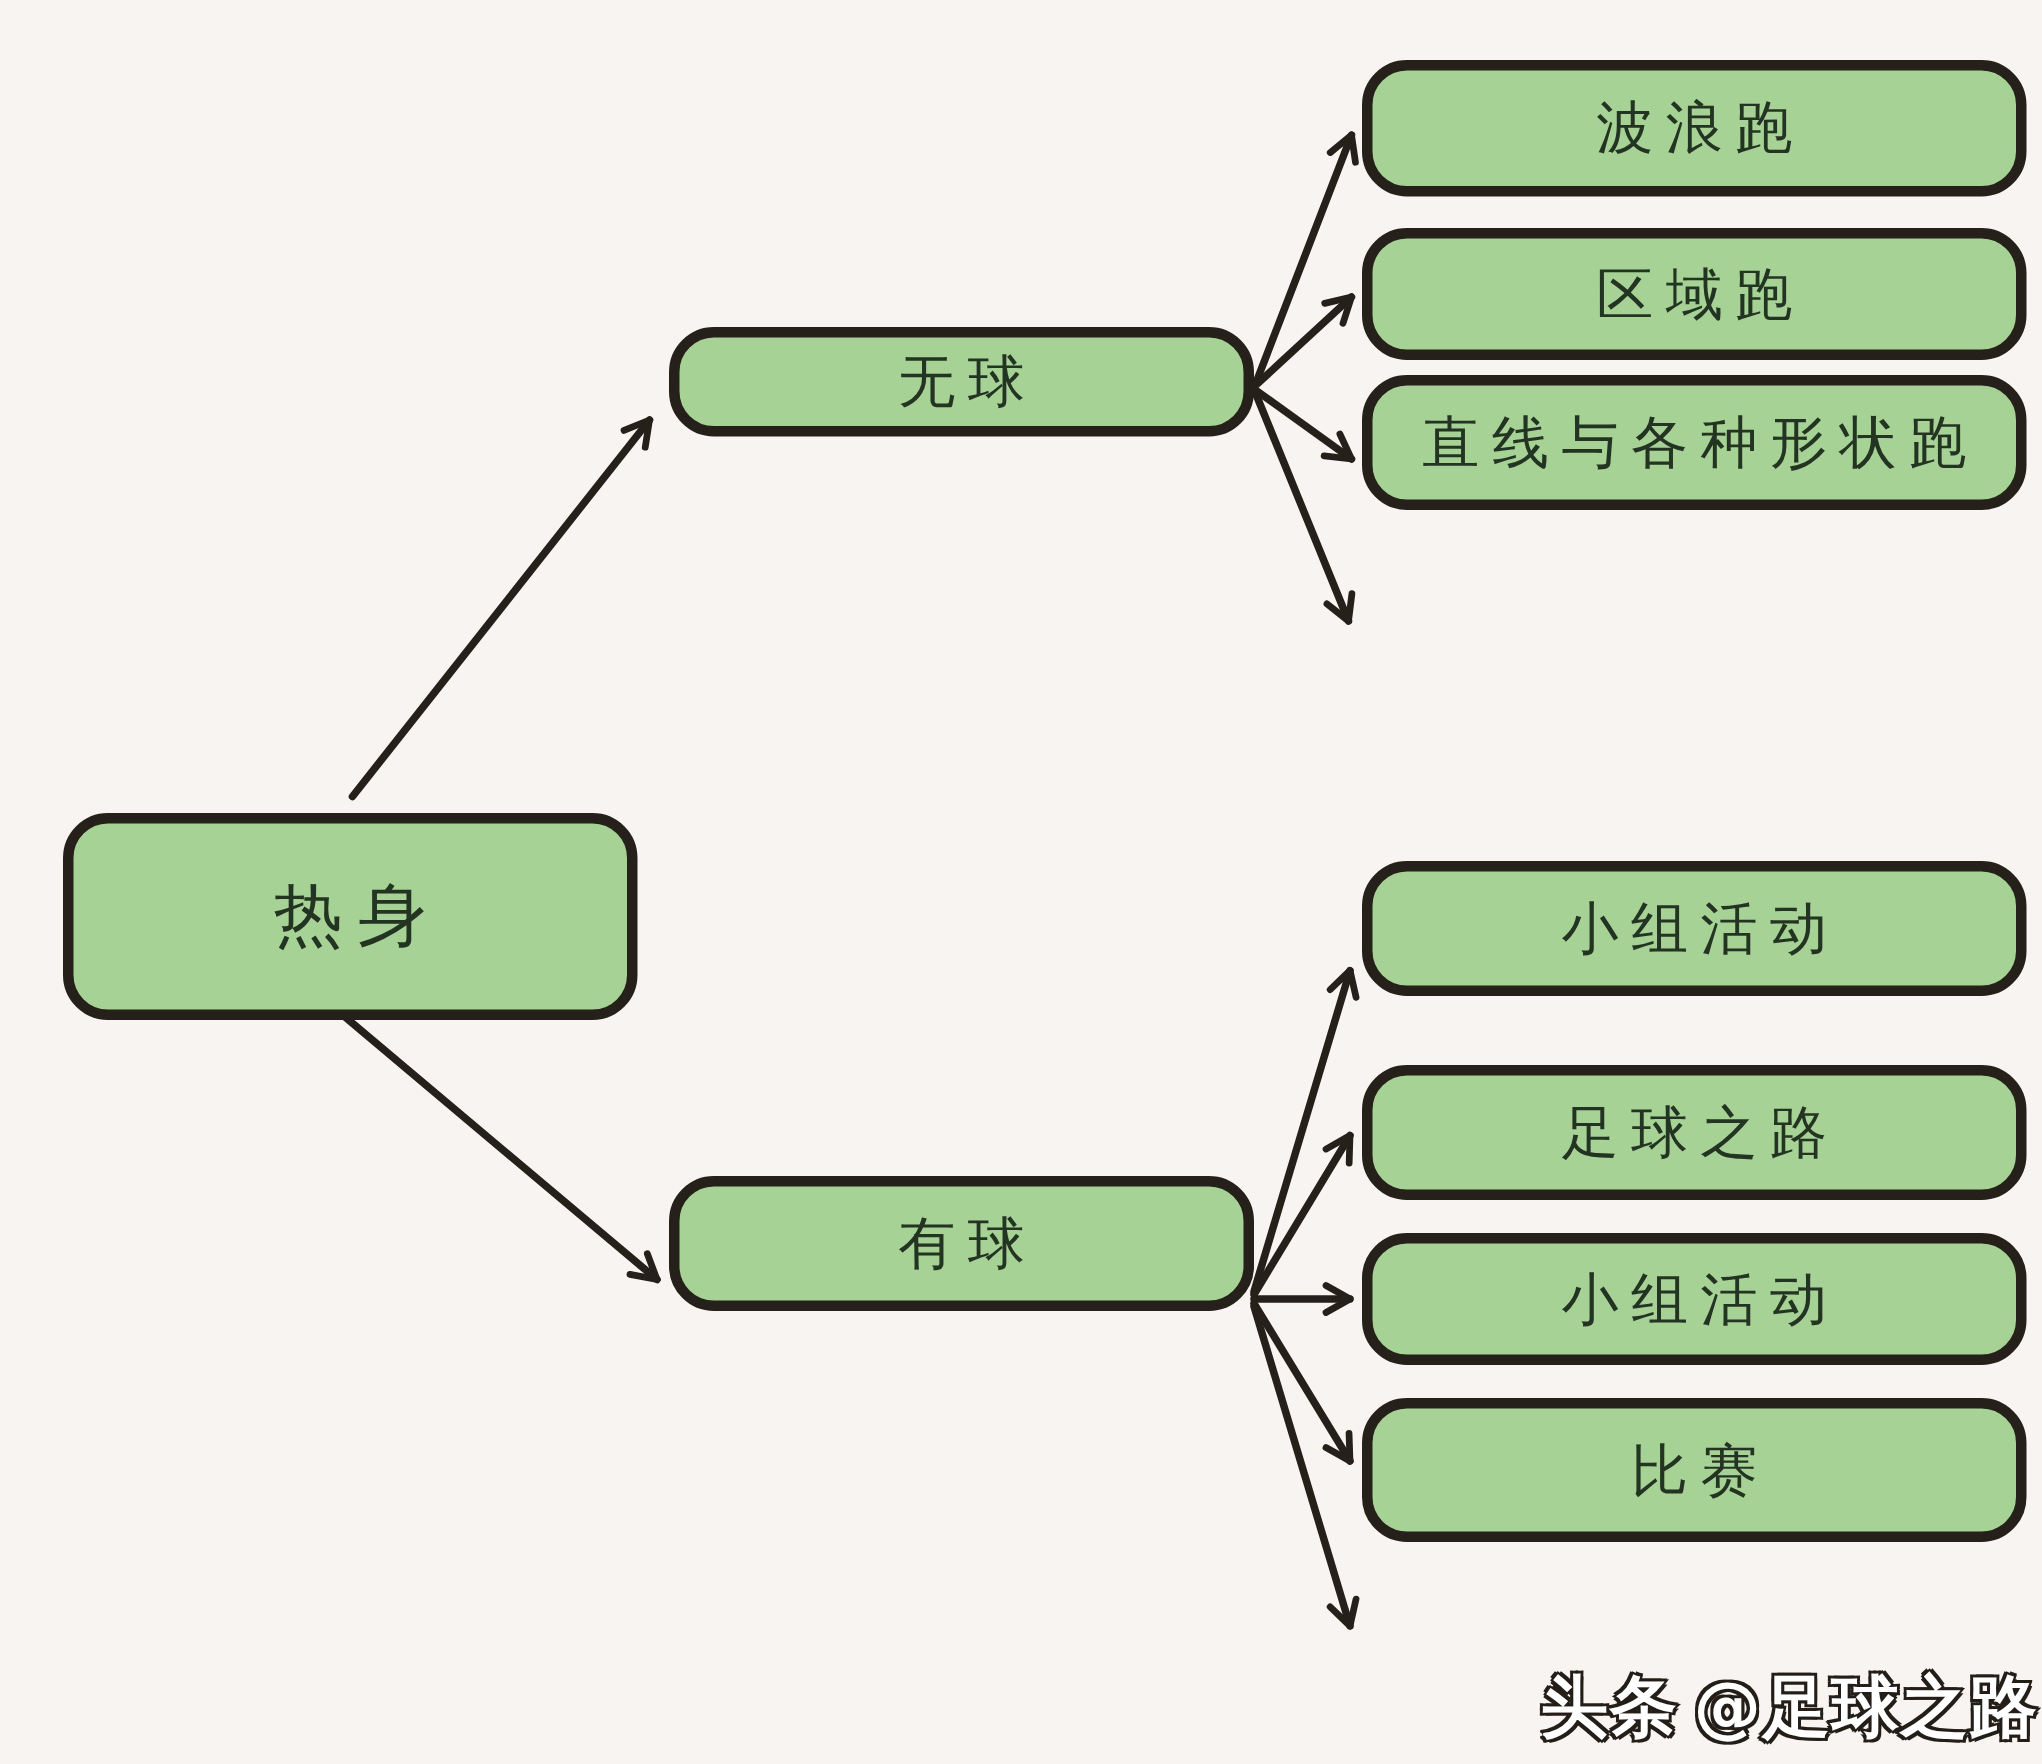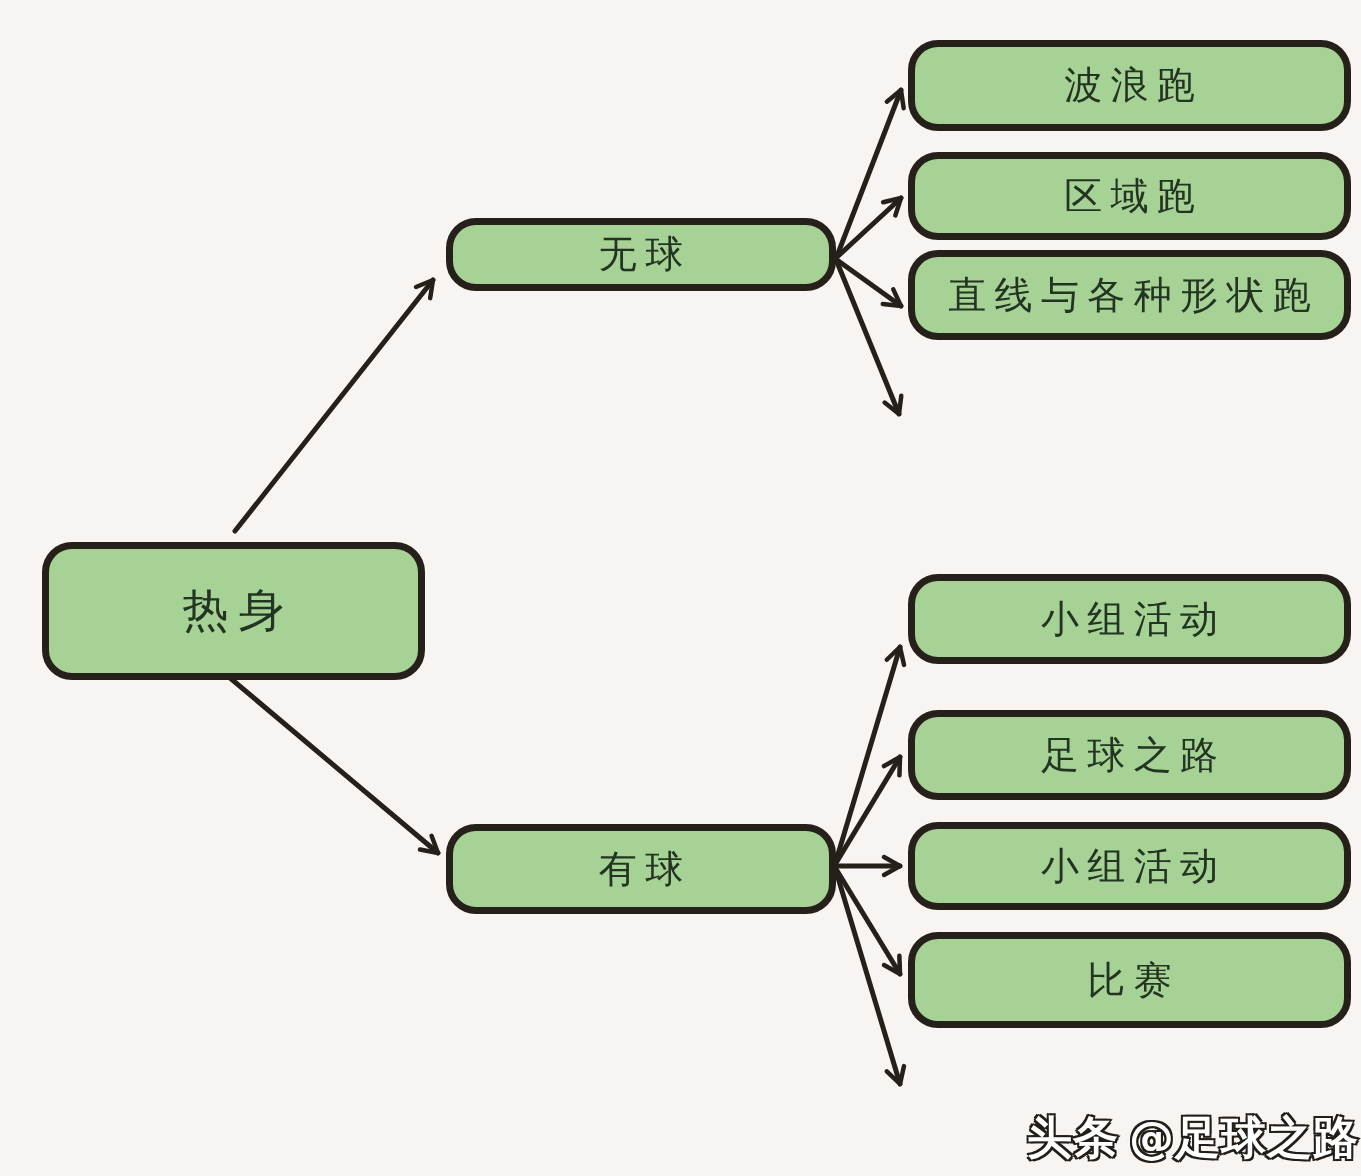--- a/index.html
+++ b/index.html
@@ -101,21 +101,21 @@
   <div class="node" style="left:908px; top:40px; width:443px; height:91px;">
     <span>波浪跑</span>
   </div>
   <div class="node" style="left:908px; top:152px; width:443px; height:88px;">
     <span>区域跑</span>
   </div>
   <div class="node" style="left:908px; top:250px; width:443px; height:90px;font-family:Liberation Serif, serif;">
     <span>直线与各种形状跑</span>
   </div>
 
-  <div class="node" style="left:446px; top:824px; width:390px; height:90px;">
+  <div class="node" style="left:446px; top:784px; width:390px; height:90px;">
     <span>有球</span>
   </div>
 
   <div class="node" style="left:908px; top:574px; width:443px; height:90px;">
     <span>小组活动</span>
   </div>
   <div class="node" style="left:908px; top:710px; width:443px; height:90px;">
     <span>足球之路</span>
   </div>
   <div class="node" style="left:908px; top:822px; width:443px; height:88px;">

